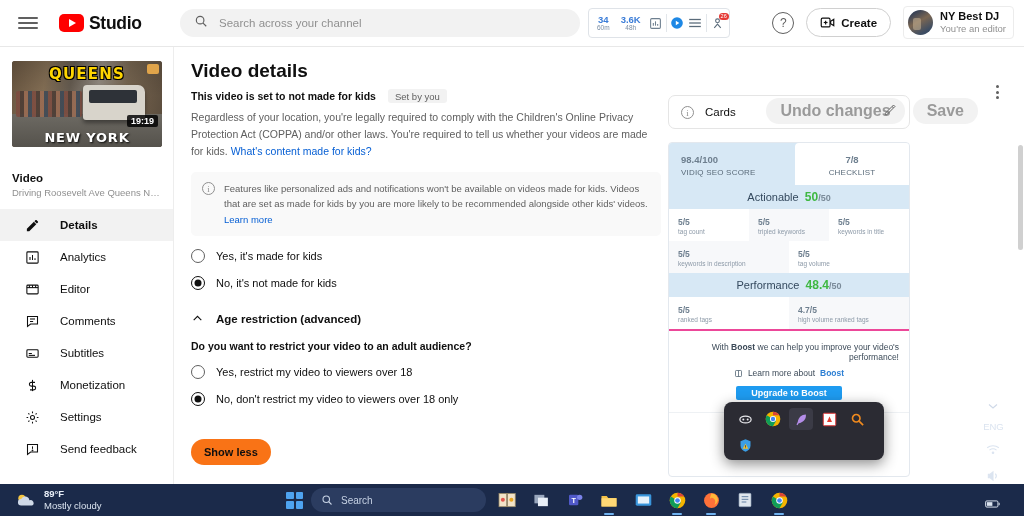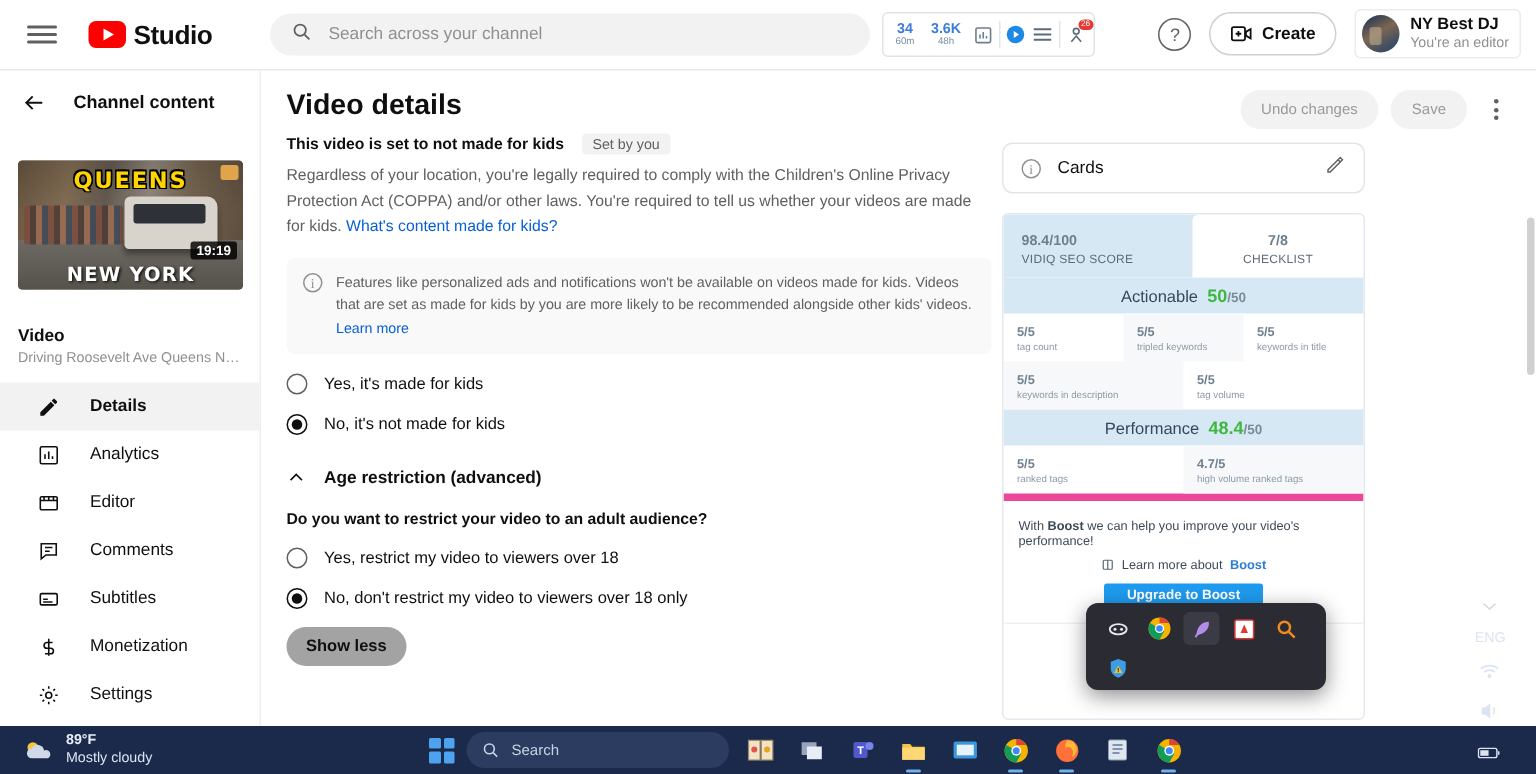--- a/index.html
+++ b/index.html
@@ -114,21 +114,21 @@
   .nav-item .nt { font-size: 11.5px; color: #0f0f0f; margin-left: 18px; }
   .nav-item.active .nt { font-weight: 700; }
 
   
   .main { position: absolute; left: 174px; top: 45px; width: 850px; height: 439px;
     background: #fff; overflow: hidden; }
   .page-title { position: absolute; left: 17px; top: 15px; font-size: 19px; font-weight: 700;
     color: #0f0f0f; }
   .actions { position: absolute; right: 16px; top: 15px; display: flex; align-items: center; gap: 8px; }
   .btn-pill { height: 26px; border-radius: 14px; display: flex; align-items: center;
-    padding: 0 14px; font-size: 10px; font-weight: 400; cursor: pointer; }
+    padding: 0 14px; font-size: 16px; font-weight: 700; cursor: pointer; margin-top: 38px; }
   .btn-undo { background: #f2f2f2; color: #9a9a9a; }
   .btn-save { background: #f2f2f2; color: #9a9a9a; }
   .kebab { width: 22px; height: 22px; display: flex; flex-direction: column; gap: 2.5px;
     align-items: center; justify-content: center; cursor: pointer; }
   .kebab i { width: 3px; height: 3px; border-radius: 50%; background: #606060; display: block; }
 
   .form-col { position: absolute; left: 17px; top: 44px; width: 470px; }
   .f-head { font-size: 10.5px; font-weight: 700; color: #0f0f0f; display: flex;
     align-items: center; gap: 12px; }
   .set-by { background: #f2f2f2; color: #606060; font-size: 9.5px; font-weight: 400;
@@ -146,22 +146,22 @@
     flex: 0 0 14px; position: relative; }
   .radio.on::after { content:""; position: absolute; left: 50%; top: 50%; width: 7px; height: 7px;
     background: #0f0f0f; border-radius: 50%; transform: translate(-50%,-50%); }
   .radio.on { border-color: #0f0f0f; }
   .radio-lbl { font-size: 11px; color: #0f0f0f; }
 
   .sect-toggle { display: flex; align-items: center; gap: 12px; margin-top: 22px; cursor: pointer; }
   .sect-toggle .st { font-size: 11.5px; font-weight: 700; color: #0f0f0f; }
   .q-title { font-size: 10.5px; font-weight: 700; color: #0f0f0f; margin-top: 15px; }
   .q-desc { font-size: 10.5px; color: #606060; line-height: 1.6; margin-top: 5px; }
-  .showless { margin-top: 12px; display: inline-flex; align-items: center; height: 26px;
-    padding: 0 13px; background: #a3a3a3; border-radius: 14px; font-size: 11px;
+  .showless { margin-top: 33px; display: inline-flex; align-items: center; height: 26px;
+    padding: 0 13px; background: #f97316; border-radius: 14px; font-size: 11px;
     font-weight: 700; color: #0f0f0f; cursor: pointer; }
 
   
   .right-col { position: absolute; left: 494px; top: 50px; width: 242px; }
   .cards-box { border: 1px solid #e5e5e5; border-radius: 7px; height: 34px;
     display: flex; align-items: center; padding: 0 12px; justify-content: space-between; cursor: pointer; }
   .cards-left { display: flex; align-items: center; gap: 11px; }
   .cards-left .ct { font-size: 11.5px; color: #0f0f0f; }
 
   .seo-panel { margin-top: 13px; border: 1px solid #e3e8ee; border-radius: 4px;
@@ -177,21 +177,21 @@
   .seo-band b { color: #3fb842; font-weight: 700; font-size: 12px; }
   .seo-band b i { color: #7a8a99; font-style: normal; font-size: 9px; }
   .seo-grid { display: flex; flex-wrap: wrap; }
   .seo-cell { width: 33.33%; padding: 6px 0 6px 9px; }
   .seo-cell.w50 { width: 50%; }
   .seo-cell.alt { background: #f7f8fa; }
   .cell-n { font-size: 11px; font-weight: 700; color: #2d7fd3; }
   .cell-n span { color: #6e7f8f; font-size: 8.5px; }
   .cell-n.dark { color: #2c4a6e; }
   .cell-l { font-size: 6.5px; color: #8d9aa8; margin-top: 1px; }
-  .boost-wrap { padding: 11px 10px 12px 10px; text-align: left; border-top: 5px solid #ec4899; }
+  .boost-wrap { padding: 11px 10px 12px 10px; text-align: right; border-top: 2px solid #ec4899; }
   .boost-t { font-size: 8.5px; color: #3c4a58; }
   .boost-t b { font-weight: 700; }
   .boost-learn { font-size: 8.5px; color: #3c4a58; margin-top: 6px;
     display: flex; align-items: center; justify-content: center; gap: 5px; cursor: pointer; }
   .boost-learn b { color: #2d7fd3; }
   .boost-btn { margin: 8px auto 0 auto; width: 106px; height: 14px; background: #1e9bf0;
     color: #fff; font-size: 9px; font-weight: 700; border-radius: 2px;
     display: flex; align-items: center; justify-content: center; cursor: pointer; }
   .seo-foot { border-top: 1px solid #eef1f4; padding: 14px 10px 20px 10px; text-align: center;
     font-size: 9px; color: #8d9aa8; line-height: 1.7; height: 64px; }
@@ -314,27 +314,20 @@
         <span class="avatar"></span>
         <span>
           <div class="user-name">NY Best DJ</div>
           <div class="user-role">You're an editor</div>
         </span>
       </div>
     </div>
   </div>
 
   <div class="sidebar">
-    <div class="back-row">
-      <svg width="17" height="17" viewBox="0 0 24 24" fill="none" stroke="#0f0f0f" stroke-width="1.8">
-        <line x1="20" y1="12" x2="5" y2="12"></line>
-          <polyline points="11,6 5,12 11,18"></polyline>
-      </svg>
-      <span class="t">Channel content</span>
-    </div>
 
     <div class="thumb">
       <div class="thumb-bg"></div>
       <div class="thumb-road"></div>
       <div class="thumb-crowd"></div>
       <div class="thumb-truck"></div>
       <div class="thumb-badge"></div>
       <div class="thumb-queens">QUEENS</div>
       <div class="thumb-ny">NEW YORK</div>
       <div class="thumb-dur">19:19</div>

